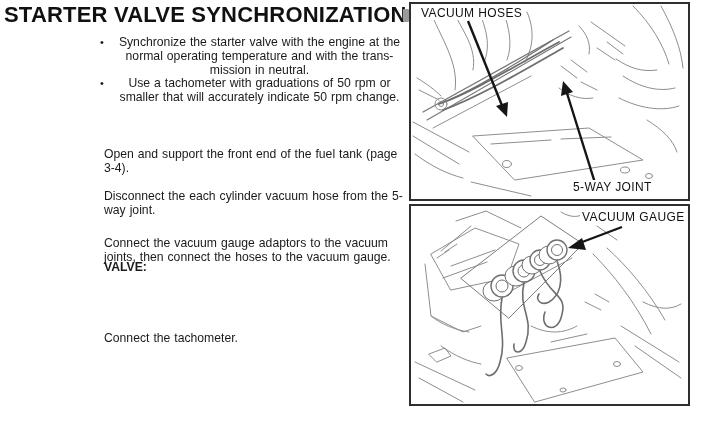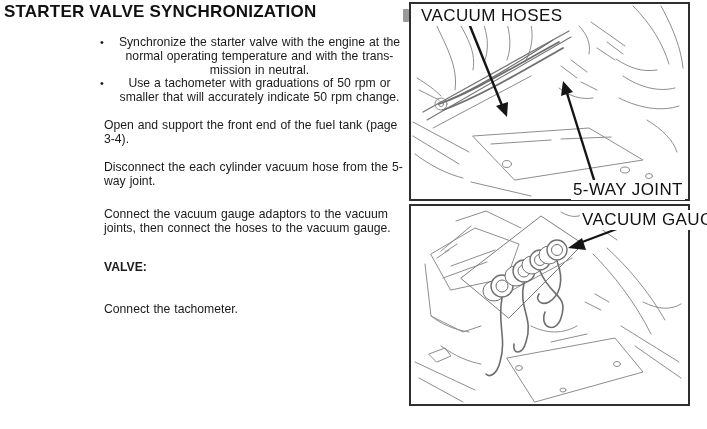--- a/index.html
+++ b/index.html
@@ -2,46 +2,46 @@
 <html><head>
 <meta charset="utf-8">
 <style>
   html,body { margin:0; padding:0; background:#ffffff; }
   .page {
     position:relative; width:707px; height:429px; background:#ffffff;
     font-family:"Liberation Sans", sans-serif; color:#1a1a1a; overflow:hidden;
   }
   .title {
     position:absolute; left:4px; top:2px;
-    font-size:17px; font-weight:bold; letter-spacing:0.2px; color:#111;
+    font-size:22px; font-weight:bold; letter-spacing:0.2px; color:#111;
     white-space:nowrap;
   }
   .body-text { font-size:12.2px; line-height:13.8px; word-spacing:0.6px; }
   .pre { white-space:pre; }
   .bullets { position:absolute; left:100px; top:36px; width:306px; }
   .bullet-row { display:flex; }
   .bullet-mark { width:13px; font-size:11px; line-height:13.8px; flex:none; }
   .bullet-text { flex:1;text-align:center; }
-  .para { position:absolute; width:302px; }
+  .para { position:absolute; width:302px;margin-top:29px; }
   #para-fuel { left:104px; top:119px; }
   #para-disc { left:104px; top:161px; }
   #para-conn { left:104px; top:208px; }
   .tool-block { position:absolute; left:104px; top:261px; width:300px; font-weight:bold; }
   .tool-row { display:flex; }
   .tool-name { width:176px; flex:none; }
   #para-tach { left:104px; top:303px; }
 
   .figure {
     position:absolute; width:277px; border:2px solid #2e2e2e; background:#fff;
   }
   #fig-top { left:409px; top:2px; height:195px; }
   #fig-bottom { left:409px; top:204px; height:198px; }
   .figure svg { position:absolute; left:0; top:0; width:100%; height:100%; }
   .fig-label {
-    position:absolute; font-size:17px; letter-spacing:0.4px; color:#111;
+    position:absolute; font-size:12px; letter-spacing:0.4px; color:#111;
     background:#fff; padding:0 2px; white-space:nowrap;
   }
   #label-hoses { left:8px; top:2px; }
   #label-joint { left:160px; top:176px; }
   #label-gauge { left:169px; top:4px; }
   .scan-artifact {
     position:absolute; left:403px; top:9px; width:6px; height:13px;
     background:#9a9a9a; border-radius:1px;
   }
 </style>

